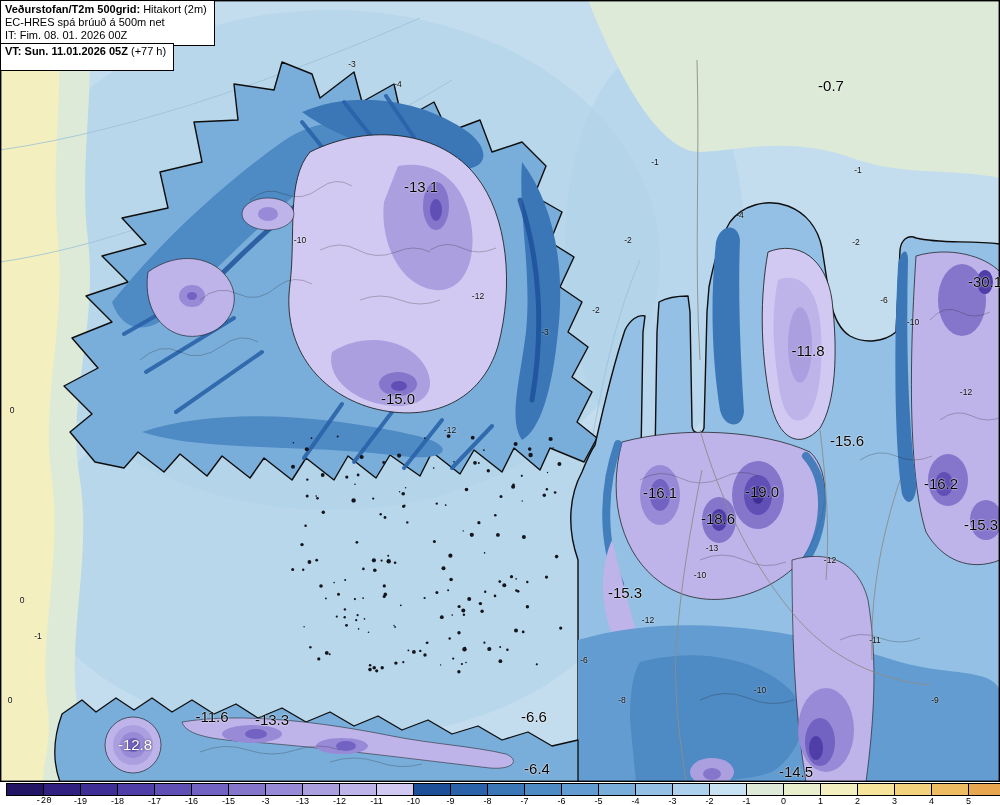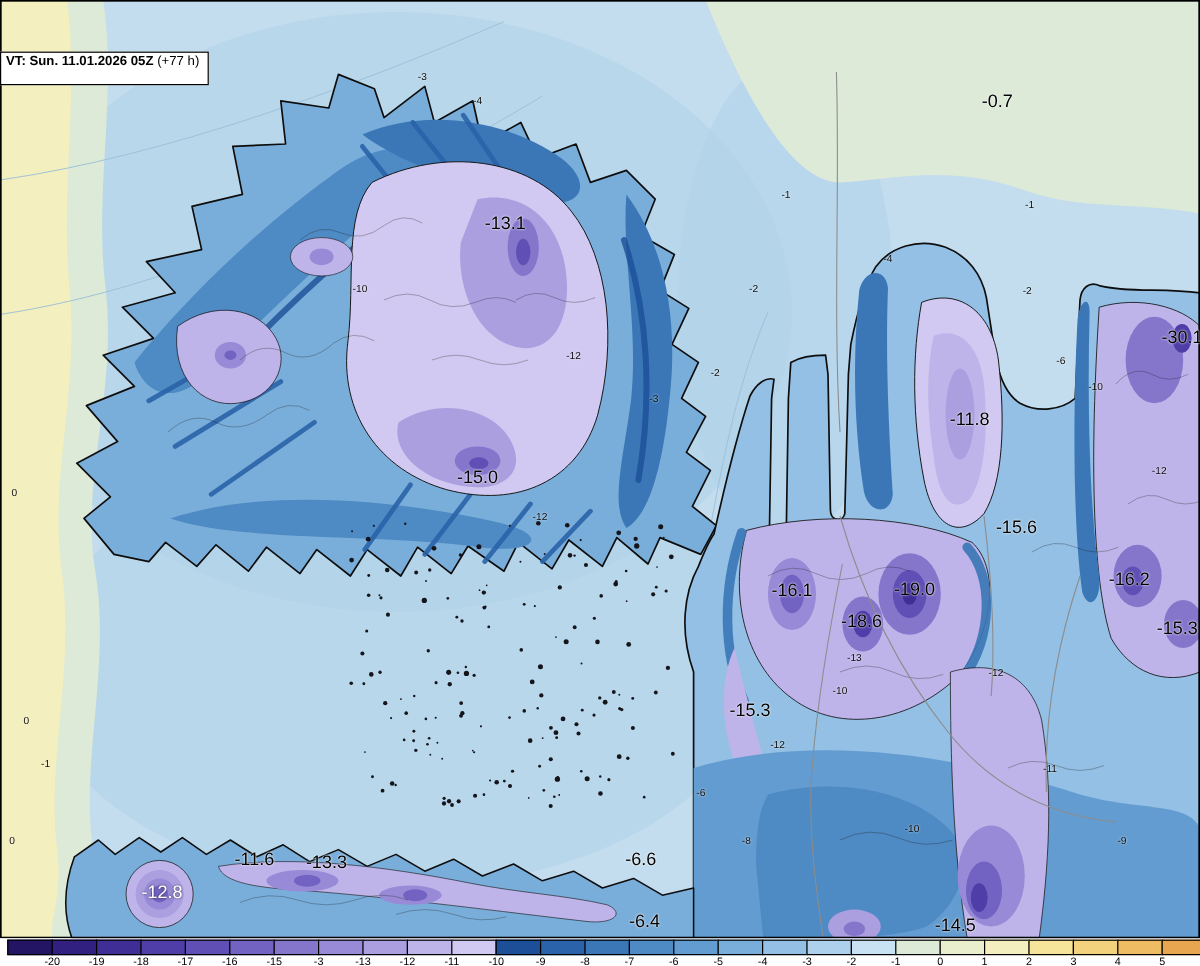--- a/index.html
+++ b/index.html
@@ -364,20 +364,25 @@
         <div class="clabel" style="left: 352px; top: 64px;">-3</div>
         <div class="clabel" style="left: 398px; top: 84px;">-4</div>
         <div class="clabel" style="left: 300px; top: 240px;">-10</div>
         <div class="clabel" style="left: 478px; top: 296px;">-12</div>
         <div class="clabel" style="left: 830px; top: 560px;">-12</div>
         <div class="clabel" style="left: 875px; top: 640px;">-11</div>
         <div class="clabel" style="left: 935px; top: 700px;">-9</div>
         <div class="clabel" style="left: 760px; top: 690px;">-10</div>
       </div>
 
+    <div class="infobox">
+      <div><span class="b">Veðurstofan/T2m 500grid:</span><span> Hitakort (2m)</span></div>
+      <div>EC-HRES spá brúuð á 500m net</div>
+      <div>IT: Fim. 08. 01. 2026 00Z</div>
+    </div>
     <div class="vtbox"><span class="b">VT: Sun. 11.01.2026 05Z</span><span> (+77 h)</span></div>
   </div>
 
   <div class="cbar">
     <div id="cbar-cells">
         <div class="cell" style="left: 6px; width: 38px; background: rgb(36, 21, 100);"></div>
         <div class="cell" style="left: 43px; width: 38px; background: rgb(49, 32, 127);"></div>
         <div class="cell" style="left: 80px; width: 38px; background: rgb(63, 46, 150);"></div>
         <div class="cell" style="left: 117px; width: 38px; background: rgb(79, 61, 168);"></div>
         <div class="cell" style="left: 154px; width: 38px; background: rgb(96, 80, 182);"></div>
@@ -398,21 +403,21 @@
         <div class="cell" style="left: 709px; width: 38px; background: rgb(200, 225, 243);"></div>
         <div class="cell" style="left: 746px; width: 38px; background: rgb(220, 234, 215);"></div>
         <div class="cell" style="left: 783px; width: 38px; background: rgb(233, 239, 204);"></div>
         <div class="cell" style="left: 820px; width: 38px; background: rgb(244, 239, 190);"></div>
         <div class="cell" style="left: 857px; width: 38px; background: rgb(246, 228, 155);"></div>
         <div class="cell" style="left: 894px; width: 38px; background: rgb(243, 210, 126);"></div>
         <div class="cell" style="left: 931px; width: 38px; background: rgb(238, 189, 99);"></div>
         <div class="cell" style="left: 968px; width: 38px; background: rgb(231, 166, 79);"></div>
       </div>
     <div id="cbar-ticks">
-        <div class="tick" style="left: 43.5px;">-20</div>
+        <div class="tick" style="left: 43.5px; font-family: Liberation Mono, monospace;">-20</div>
         <div class="tick" style="left: 80.5px;">-19</div>
         <div class="tick" style="left: 117.5px;">-18</div>
         <div class="tick" style="left: 154.5px;">-17</div>
         <div class="tick" style="left: 191.5px;">-16</div>
         <div class="tick" style="left: 228.5px;">-15</div>
         <div class="tick" style="left: 265.5px;">-3</div>
         <div class="tick" style="left: 302.5px;">-13</div>
         <div class="tick" style="left: 339.5px;">-12</div>
         <div class="tick" style="left: 376.5px;">-11</div>
         <div class="tick" style="left: 413.5px;">-10</div>

